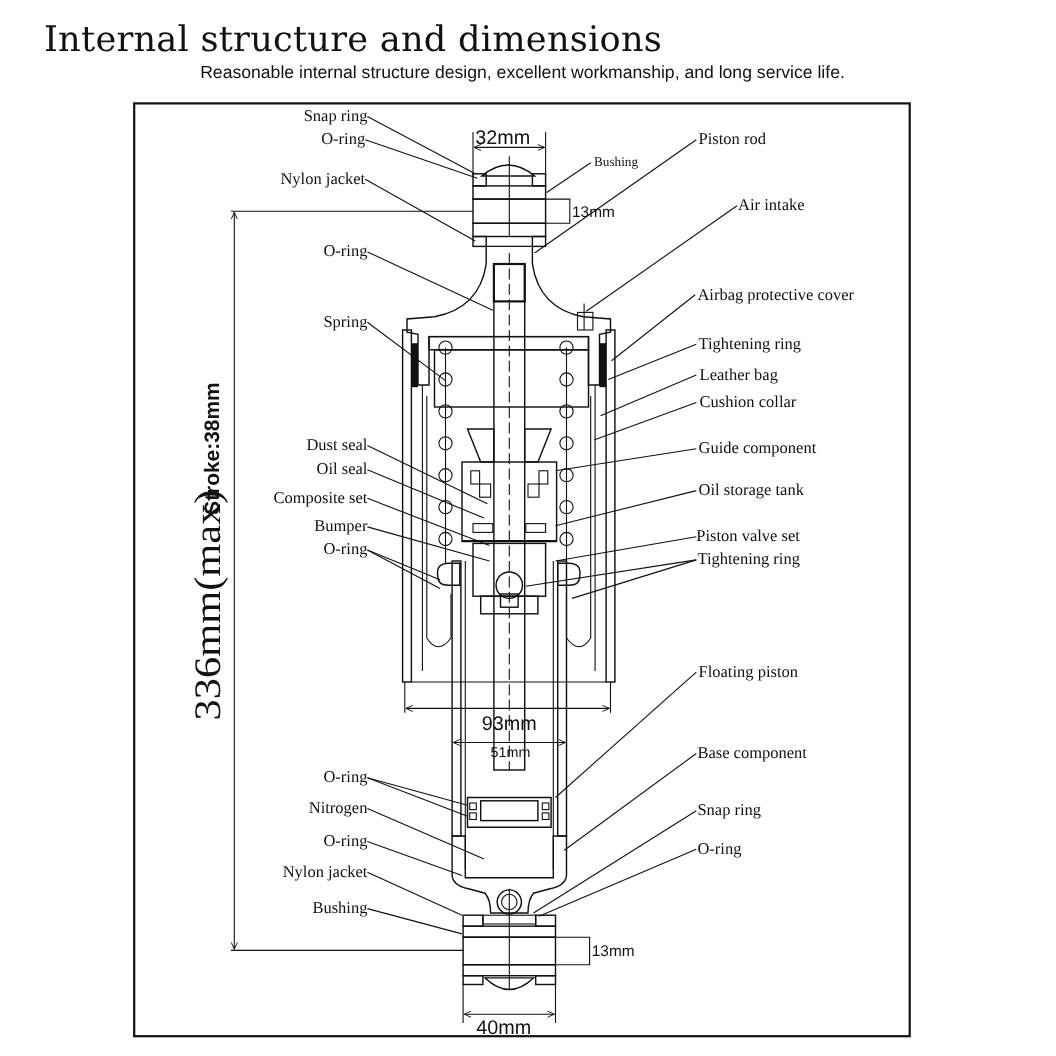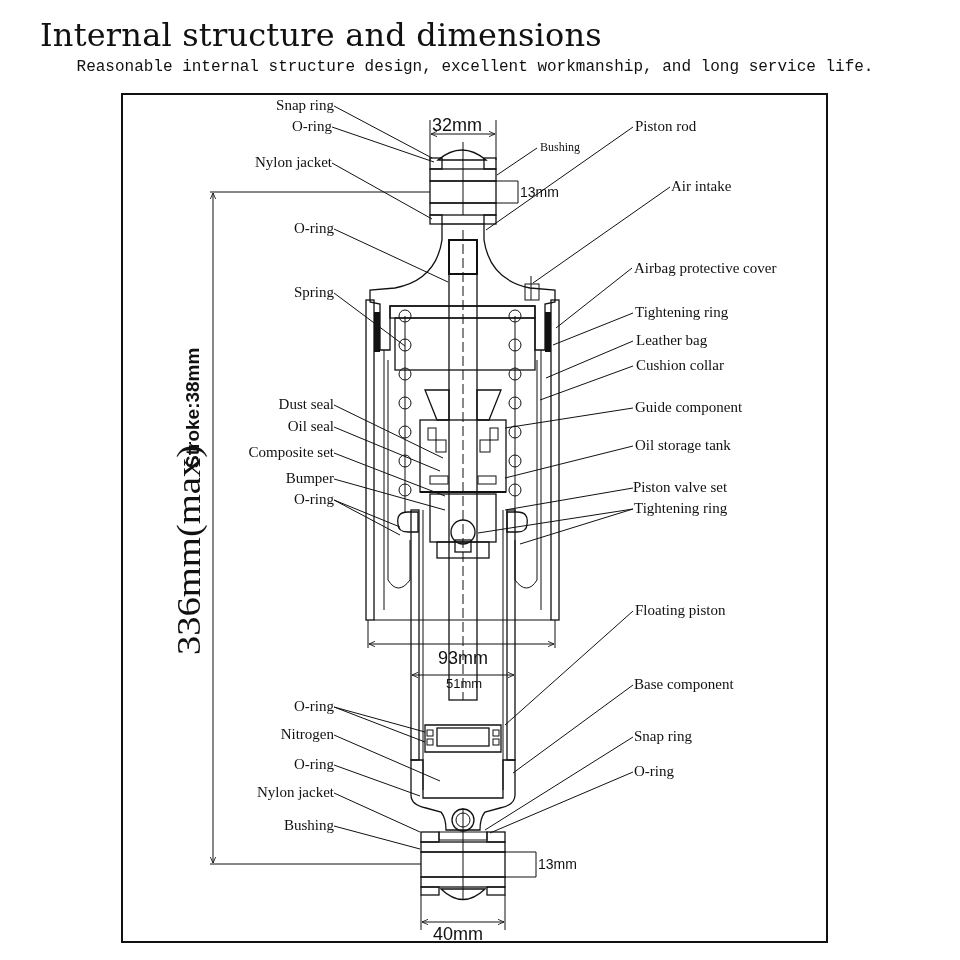--- a/index.html
+++ b/index.html
@@ -1,18 +1,18 @@
 <!DOCTYPE html>
 <html><head>
 <meta charset="utf-8">
 <style>
   html,body{margin:0;padding:0;background:#fff;}
   body{width:960px;height:960px;position:relative;overflow:hidden;font-family:"DejaVu Serif",serif;color:#111;}
   .title{position:absolute;left:0;width:930px;top:16px;text-align:left;font-family:"DejaVu Serif",serif;font-weight:normal;font-size:32px;letter-spacing:0.2px;margin-left:40px;}
-  .subtitle{position:absolute;left:0;width:950px;top:58px;text-align:center;font-family:Liberation Mono, monospace;font-size:16px;}
+  .subtitle{position:absolute;left:0;width:950px;top:58px;text-align:center;font-family:Liberation Sans, sans-serif;font-size:16px;}
   .frame{position:absolute;left:121px;top:93px;width:707px;height:850px;border:2px solid #111;box-sizing:border-box;}
   svg{position:absolute;left:0;top:0;}
   .lbl{font-family:"Liberation Serif",serif;font-size:15px;fill:#111;}
   .lbl-s{font-family:"Liberation Serif",serif;font-size:12px;fill:#111;}
   .dim{font-family:"Liberation Sans",sans-serif;fill:#111;}
   .ln{stroke:#111;stroke-width:1.3;fill:none;}
   .thin{stroke:#111;stroke-width:1;fill:none;}
   .thick{stroke:#111;stroke-width:2;fill:none;}
   .dash{stroke:#111;stroke-width:1;stroke-dasharray:10 4;fill:none;}
 </style>

